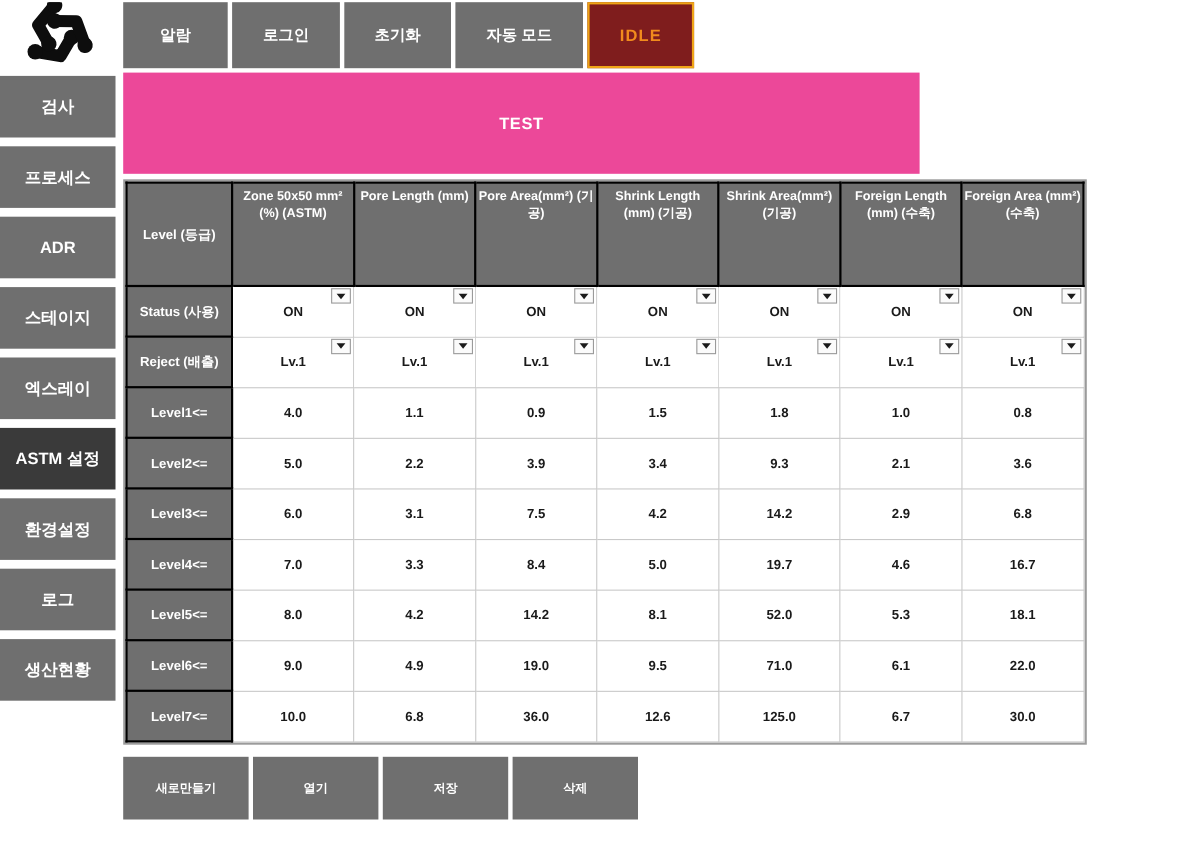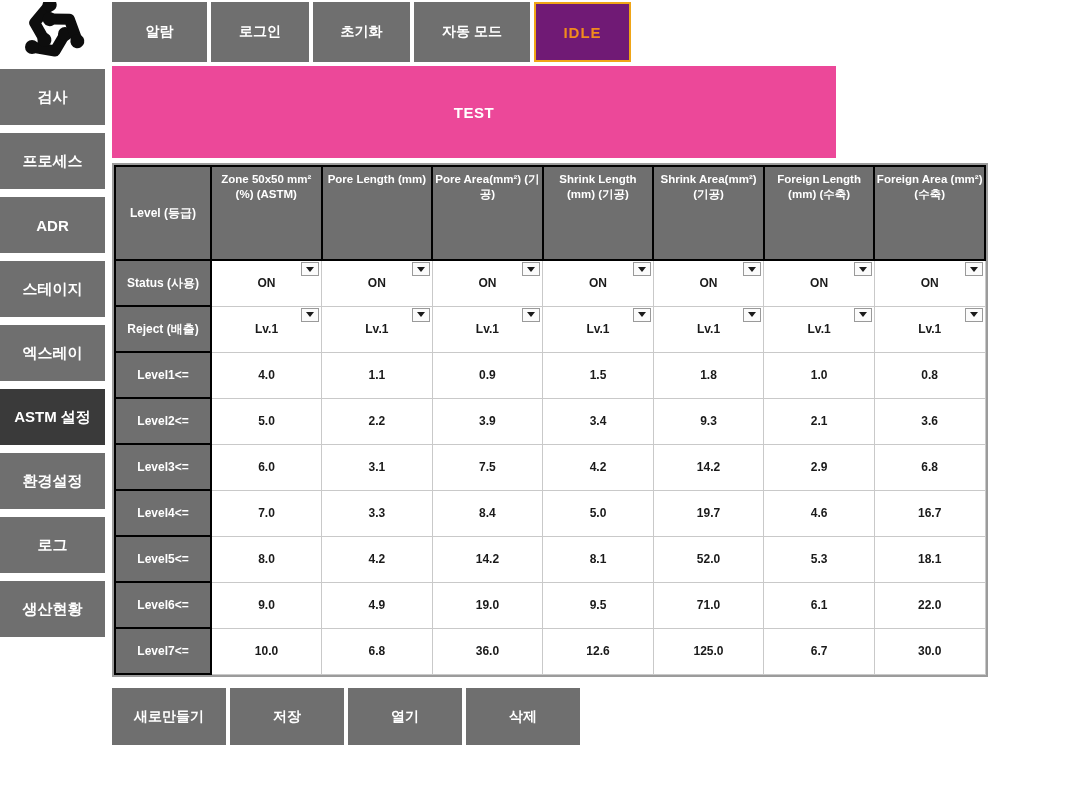--- a/index.html
+++ b/index.html
@@ -8,21 +8,21 @@
        font-family:"Liberation Sans","DejaVu Sans",sans-serif;}
   button{font-family:inherit;cursor:pointer}
 
   
   #logo{position:absolute;left:5px;top:2px}
   #topbar{position:absolute;left:112px;top:2px;display:flex;gap:4px;height:60px}
   .topbtn{width:97px;height:60px;background:#6F6F6F;color:#fff;border:none;
           font-size:14px;font-weight:600;display:flex;align-items:center;justify-content:center}
   .topbtn:nth-child(1){width:95px}.topbtn:nth-child(2){width:98px}
   .topbtn:nth-child(3){width:97px}.topbtn:nth-child(4){width:116px}
-  #idle{width:97px;height:60px;background:#701a75;border:2px solid #EFA517;color:#F18B1D;
+  #idle{width:97px;height:60px;background:#7f1d1d;border:2px solid #EFA517;color:#F18B1D;
         font-weight:bold;font-size:15px;letter-spacing:1px;
         display:flex;align-items:center;justify-content:center}
 
   
   #sidebar{position:absolute;left:0;top:69px;width:105px;display:flex;flex-direction:column;gap:8px}
   .side{width:105px;height:56px;background:#6F6F6F;color:#fff;border:none;
         font-size:15px;font-weight:600}
   .side.sel{background:#3A3A3A}
 
   
@@ -40,21 +40,21 @@
      font-size:12px;color:#1a1a1a}
   .combo{position:relative}
   .dd{position:absolute;top:1px;right:2px;width:18px;height:14px;background:#FBFBFB;
       border:1px solid #9A9A9A;display:flex;align-items:center;justify-content:center;padding:0}
   .tri{width:0;height:0;border-left:4px solid transparent;border-right:4px solid transparent;
        border-top:5px solid #1a1a1a;display:block}
 
   
   #actions{position:absolute;left:112px;top:688px;display:flex;gap:4px}
   .act{width:114px;height:57px;background:#6F6F6F;color:#fff;border:none;
-       font-size:14px;font-weight:600}
+       font-size:11px;font-weight:600}
 </style>
 </head>
 <body>
 
 <svg id="logo" width="96" height="58" viewBox="-48 -29 96 58">
   <g stroke="#0d0d0d" fill="#0d0d0d" stroke-linecap="round" stroke-linejoin="round">
     <g>
       <path d="M -21 16 L 2 20 L 12 3" fill="none" stroke-width="11"></path>
       <circle cx="-21" cy="16" r="7" stroke="none"></circle>
         <circle cx="12" cy="3" r="7" stroke="none"></circle>
@@ -236,16 +236,16 @@
           <td class="w">125.0</td>
           <td class="w">6.7</td>
           <td class="w">30.0</td>
         </tr>
       </tbody>
   </table>
 </div>
 
 <div id="actions">
     <button class="act">새로만들기</button>
+    <button class="act">열기</button>
     <button class="act">저장</button>
-    <button class="act">열기</button>
     <button class="act">삭제</button>
   </div>
 
 </body></html>

